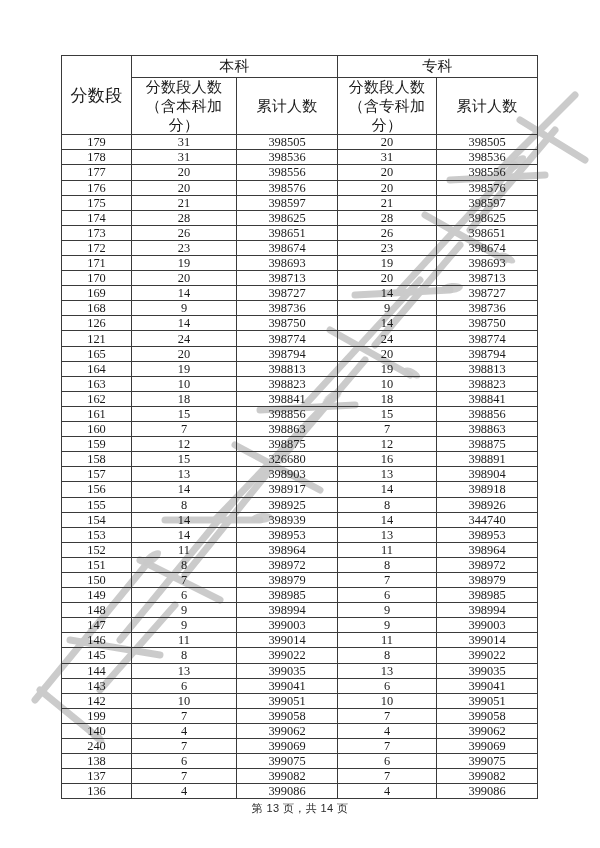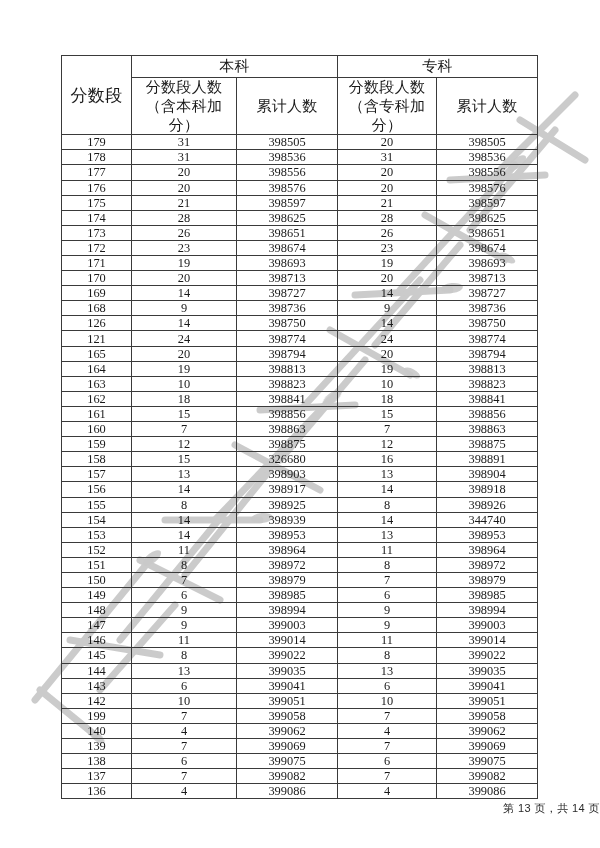--- a/index.html
+++ b/index.html
@@ -95,21 +95,21 @@
   col.c-cum    { width: 101px; }
   col.c-cnt2   { width: 99px; }
   col.c-cum2   { width: 101px; }
 
   
   #page-footer {
     position: absolute;
     left: 0;
     top: 801px;
     width: 600px;
-    text-align: right;
+    text-align: center;
     font-family: "Liberation Sans", "DejaVu Sans", sans-serif;
     font-size: 11px;
     color: #2a2a2a;
     letter-spacing: 0.4px;
   }
 </style>
 </head>
 <body>
 
 <div id="watermark-layer">
@@ -457,21 +457,21 @@
             <td>399058</td>
           </tr>
           <tr>
             <td>140</td>
             <td>4</td>
             <td>399062</td>
             <td>4</td>
             <td>399062</td>
           </tr>
           <tr>
-            <td>139</td>
+            <td>240</td>
             <td>7</td>
             <td>399069</td>
             <td>7</td>
             <td>399069</td>
           </tr>
           <tr>
             <td>138</td>
             <td>6</td>
             <td>399075</td>
             <td>6</td>

